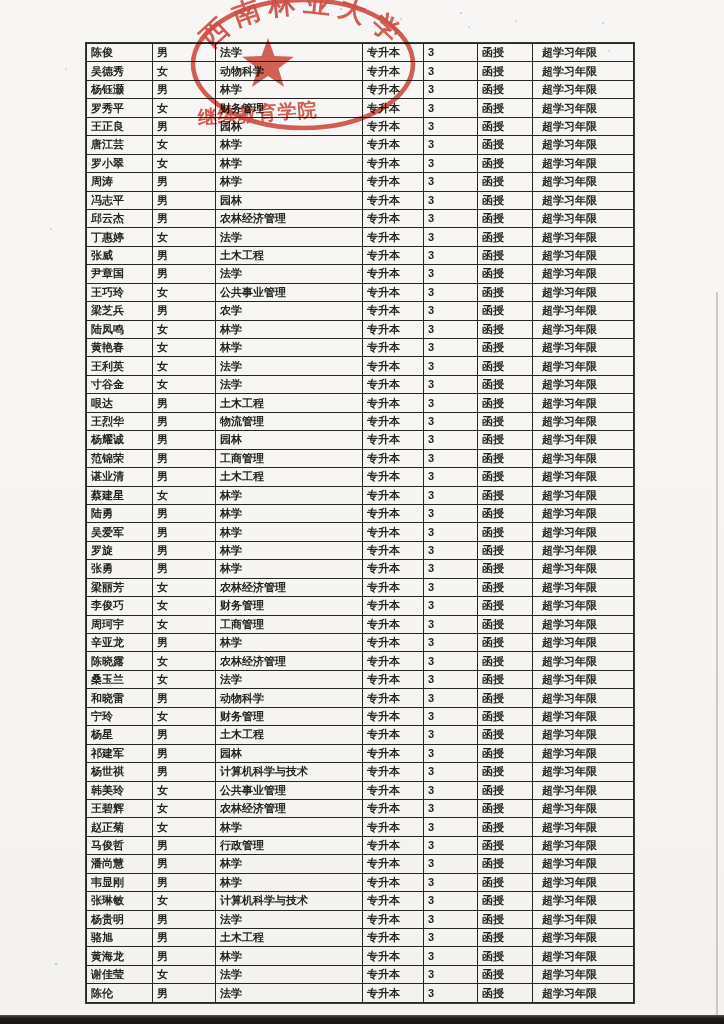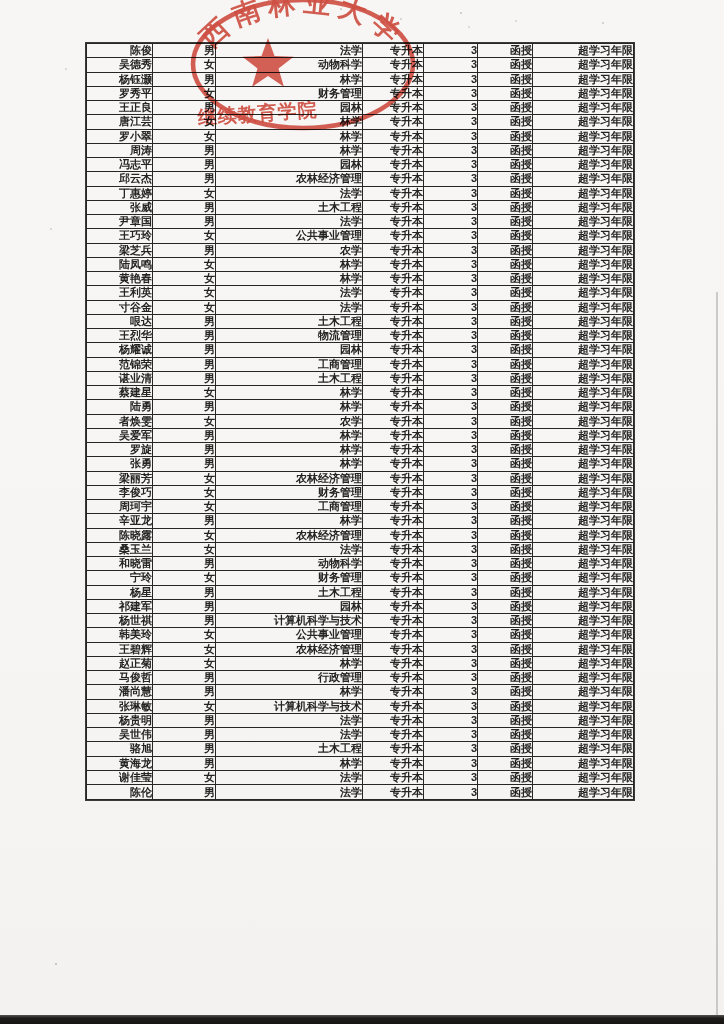--- a/index.html
+++ b/index.html
@@ -4,31 +4,30 @@
 <style>
   html,body{margin:0;padding:0;}
   body{font-family:"Liberation Sans",sans-serif;background:#dddddd;}
   .page{
     position:relative;width:724px;height:1024px;overflow:hidden;
     background:linear-gradient(180deg,#f7f6f4 0%,#f6f5f3 60%,#f3f2f0 100%);
   }
   
   .table-wrap{position:absolute;left:86px;top:43px;width:547px;height:889px;}
   table.roster{
-    border-collapse:collapse;table-layout:fixed;width:547px;height:757px;
+    border-collapse:collapse;table-layout:fixed;width:547px;height:960px;
     background:transparent;
-    text-align:right;
   }
   table.roster td{
     border:1.6px solid #262624;
     font-size:11px;font-weight:600;color:#242422;
     padding:0 0 0 4px;line-height:1;
     white-space:nowrap;overflow:hidden;vertical-align:middle;
   }
-  table.roster td.c6{padding-left:25px;}
+  table.roster td.c6{padding-left:9px;}
   table.roster{outline:0.6px solid #3a3a38;}
   
   .stamp{
     position:absolute;left:180px;top:-10px;width:250px;height:158px;
     mix-blend-mode:multiply;opacity:.88;pointer-events:none;
   }
   
   .bottom-bar{
     position:absolute;left:0;bottom:0;width:724px;height:9px;
     background:linear-gradient(180deg,#55534f 0%,#1d1c1a 35%,#161514 100%);
@@ -291,29 +290,20 @@
           <tr>
             <td class="c0">陆勇</td>
             <td class="c1">男</td>
             <td class="c2">林学</td>
             <td class="c3">专升本</td>
             <td class="c4">3</td>
             <td class="c5">函授</td>
             <td class="c6">超学习年限</td>
           </tr>
           <tr>
-            <td class="c0">者焕雯</td>
-            <td class="c1">女</td>
-            <td class="c2">农学</td>
-            <td class="c3">专升本</td>
-            <td class="c4">3</td>
-            <td class="c5">函授</td>
-            <td class="c6">超学习年限</td>
-          </tr>
-          <tr>
             <td class="c0">吴爱军</td>
             <td class="c1">男</td>
             <td class="c2">林学</td>
             <td class="c3">专升本</td>
             <td class="c4">3</td>
             <td class="c5">函授</td>
             <td class="c6">超学习年限</td>
           </tr>
           <tr>
             <td class="c0">罗旋</td>
@@ -471,39 +461,39 @@
           <tr>
             <td class="c0">潘尚慧</td>
             <td class="c1">男</td>
             <td class="c2">林学</td>
             <td class="c3">专升本</td>
             <td class="c4">3</td>
             <td class="c5">函授</td>
             <td class="c6">超学习年限</td>
           </tr>
           <tr>
+            <td class="c0">韦显刚</td>
+            <td class="c1">男</td>
+            <td class="c2">林学</td>
+            <td class="c3">专升本</td>
+            <td class="c4">3</td>
+            <td class="c5">函授</td>
+            <td class="c6">超学习年限</td>
+          </tr>
+          <tr>
             <td class="c0">张琳敏</td>
             <td class="c1">女</td>
             <td class="c2">计算机科学与技术</td>
             <td class="c3">专升本</td>
             <td class="c4">3</td>
             <td class="c5">函授</td>
             <td class="c6">超学习年限</td>
           </tr>
           <tr>
             <td class="c0">杨贵明</td>
-            <td class="c1">男</td>
-            <td class="c2">法学</td>
-            <td class="c3">专升本</td>
-            <td class="c4">3</td>
-            <td class="c5">函授</td>
-            <td class="c6">超学习年限</td>
-          </tr>
-          <tr>
-            <td class="c0">吴世伟</td>
             <td class="c1">男</td>
             <td class="c2">法学</td>
             <td class="c3">专升本</td>
             <td class="c4">3</td>
             <td class="c5">函授</td>
             <td class="c6">超学习年限</td>
           </tr>
           <tr>
             <td class="c0">骆旭</td>
             <td class="c1">男</td>

